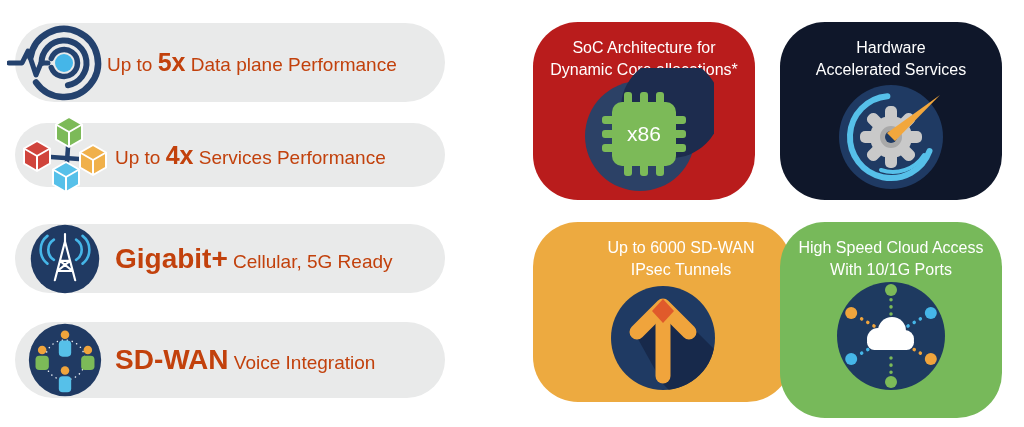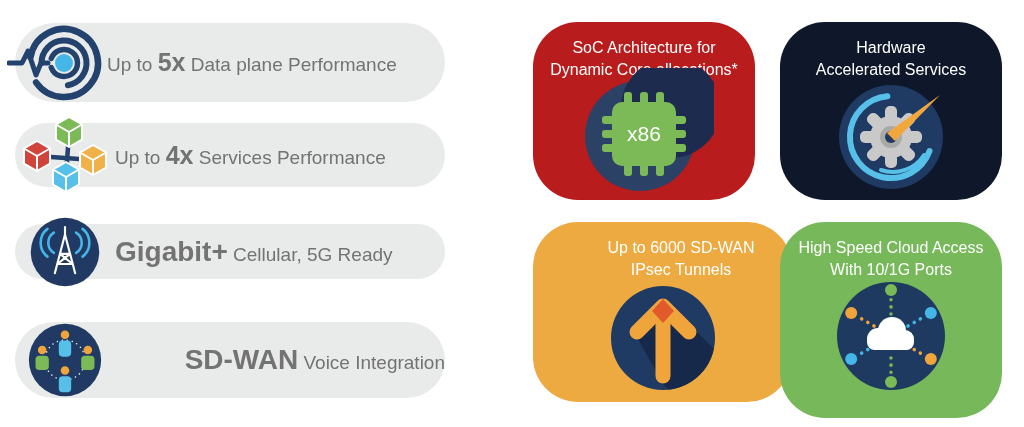--- a/index.html
+++ b/index.html
@@ -9,25 +9,25 @@
     font-family:"Liberation Sans", sans-serif;
   }
   
   .pill{
     position:absolute;left:15px;width:430px;
     background:#e9eaea;border-radius:42px;
     display:flex;align-items:center;
   }
   .pill-1{top:23px;height:79px;}
   .pill-2{top:123px;height:64px;}
-  .pill-3{top:224px;height:55px;}
-  .pill-4{top:322px;height:76px;justify-content:space-between;}
+  .pill-3{top:224px;height:69px;}
+  .pill-4{top:322px;height:76px;}
   .pill-icon{width:100px;flex:0 0 auto;display:flex;align-items:center;justify-content:center;}
   .pill-1 .pill-icon{margin-left:-8px;}
-  .pill-text{color:#737373;font-size:19px;white-space:nowrap;}
+  .pill-text{color:#c2410c;font-size:19px;white-space:nowrap;}
   .pill-highlight{font-size:25px;font-weight:700;}
   .pill-3 .pill-highlight,.pill-4 .pill-highlight{font-size:28px;}
   
   .tile{
     position:absolute;width:222px;border-radius:45px;
     color:#ffffff;text-align:center;overflow:hidden;
   }
   .tile-1{left:533px;top:22px;height:178px;background:#b91c1c;}
   .tile-2{left:780px;top:22px;height:178px;background:#0f172a;}
   .tile-3{left:533px;top:222px;height:180px;background:#edaa40;padding-left:37px;}

